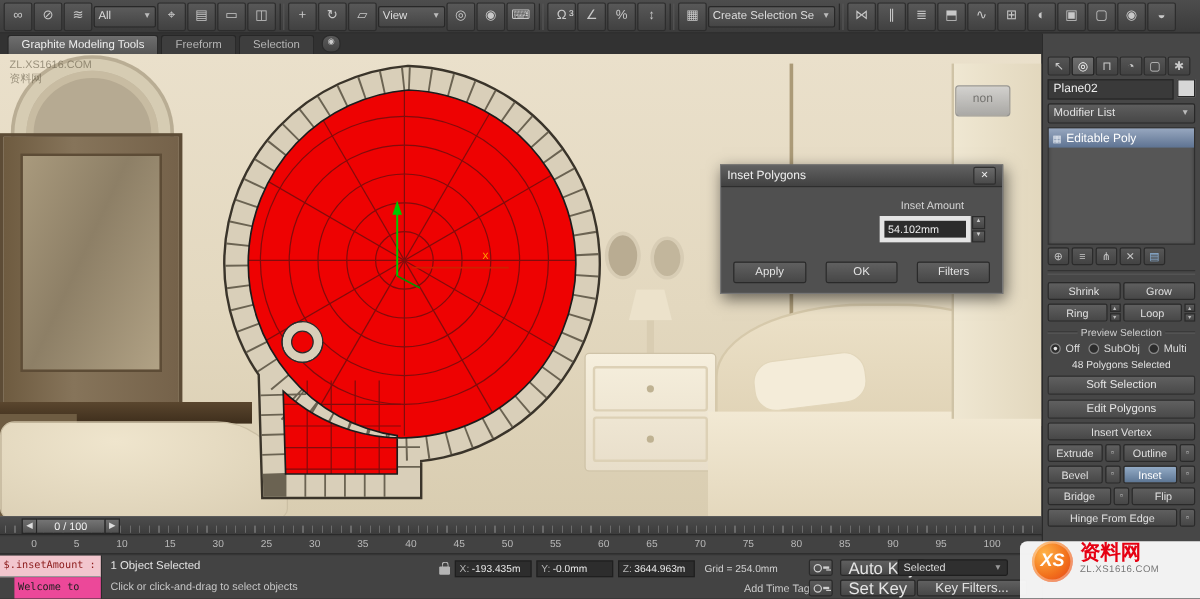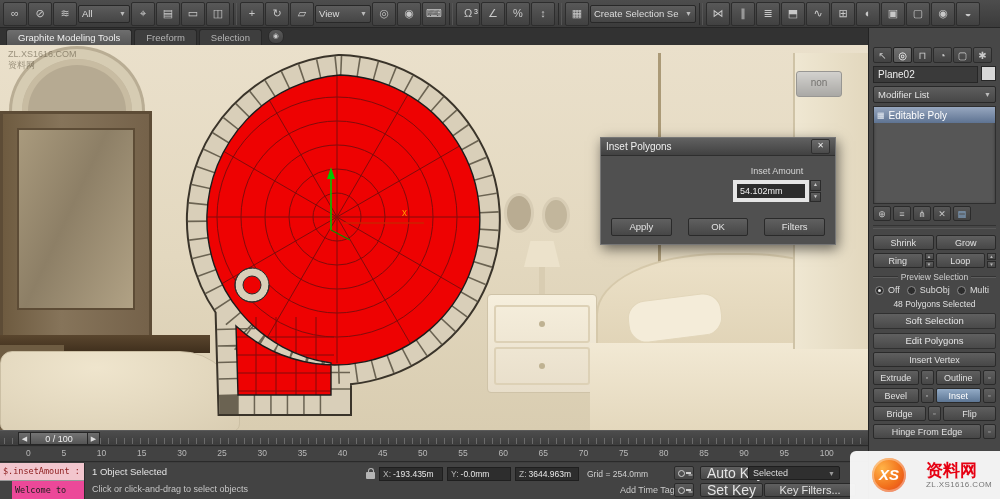--- a/index.html
+++ b/index.html
@@ -124,21 +124,21 @@
   .keyicon{position:relative;width:13px;height:8px;display:inline-block;}
   .keyicon::before{content:"";position:absolute;left:0;top:1px;width:5px;height:5px;border:1.5px solid #cfcfcf;border-radius:50%;}
   .keyicon::after{content:"";position:absolute;left:8px;top:3px;width:5px;height:1.5px;background:#cfcfcf;box-shadow:2px 2px 0 -0.5px #cfcfcf;}
   .akbtn{position:absolute;left:700px;top:3px;height:14px;padding:0 6px;background:linear-gradient(#606060,#474747);border:1px solid #282828;border-radius:2px;font-size:14px;line-height:12px;color:#e5e5e5;cursor:pointer;box-sizing:border-box;}
   .setkey{left:700px;top:20px;}
   .seldrop{position:absolute;left:748px;top:3px;width:92px;height:14px;background:#2f2f2f;border:1px solid #1e1e1e;border-radius:2px;display:flex;align-items:center;justify-content:space-between;padding:0 4px;font-size:9px;color:#ddd;box-sizing:border-box;cursor:pointer;}
   .seldrop .darr{font-size:7px;color:#999;}
   .keyfilters{position:absolute;left:748px;top:20px;width:92px;height:14px;background:linear-gradient(#606060,#474747);border:1px solid #282828;border-radius:2px;font-size:11px;line-height:12px;text-align:center;color:#e0e0e0;box-sizing:border-box;cursor:pointer;margin-left:16px;}
 
   
-  .watermark{position:absolute;right:0;bottom:0;z-index:60;width:150px;height:48px;background:rgba(252,252,252,.95);border-radius:6px 0 0 0;display:flex;align-items:center;gap:20px;padding:0 22px;box-sizing:border-box;}
+  .watermark{position:absolute;right:0;bottom:0;z-index:60;width:150px;height:48px;background:rgba(252,252,252,.95);border-radius:6px 0 0 0;display:flex;align-items:flex-start;gap:6px;padding:0 10px;box-sizing:border-box;}
   .wlogo{width:34px;height:34px;border-radius:50%;background:radial-gradient(circle at 30% 30%,#ffb347,#f2711c 55%,#e23a1a);color:#fff;font-weight:bold;font-style:italic;font-size:15px;line-height:34px;text-align:center;box-shadow:inset 0 0 0 2px rgba(255,255,255,.35);flex:0 0 auto;}
   .wtext .wname{color:#e60012;font-size:17px;font-weight:bold;line-height:19px;}
   .wtext .wurl{color:#777;font-size:8px;letter-spacing:.4px;}
 </style>
 </head>
 <body>
 
 <div class="app">
 
   <div class="toolbar" id="main-toolbar">

